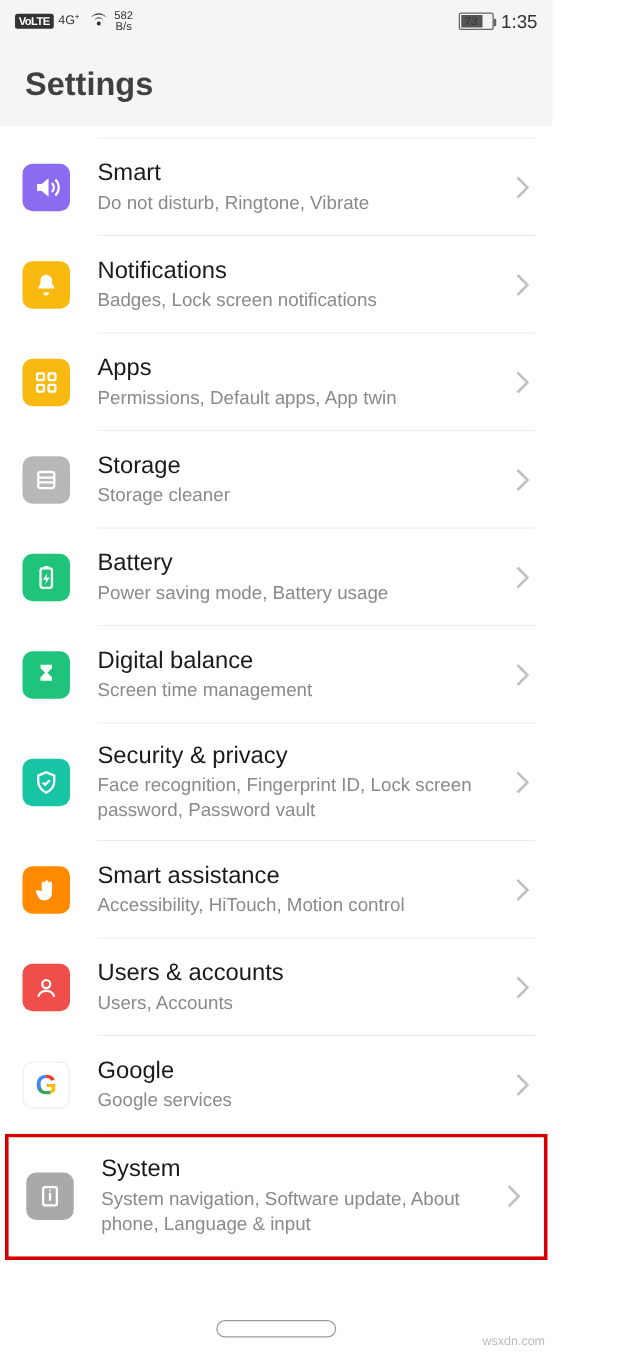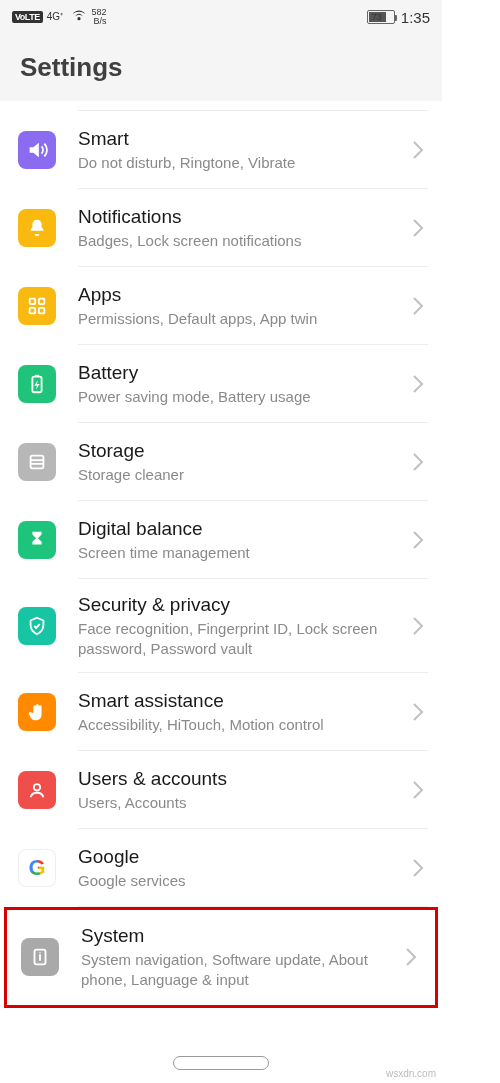--- a/index.html
+++ b/index.html
@@ -5,21 +5,21 @@
   * { box-sizing: border-box; margin: 0; padding: 0; }
   html, body { width: 500px; height: 1083px; font-family: -apple-system, "Helvetica Neue", Arial, sans-serif; background: #fff; color: #000; }
   .screen { width: 442px; height: 1083px; position: relative; background: #fff; display: flex; flex-direction: column; }
 
   
   .statusbar { height: 34px; background: #f5f5f5; display: flex; align-items: center; justify-content: space-between; padding: 0 12px; font-size: 13px; color: #333; }
   .sb-left { display: flex; align-items: center; gap: 4px; }
   .sb-right { display: flex; align-items: center; gap: 6px; }
   .volte { font-size: 9px; font-weight: 700; background: #333; color: #fff; padding: 1px 3px; border-radius: 2px; letter-spacing: -0.5px; }
   .sig-txt { font-size: 10px; color: #333; line-height: 1; }
-  .net-col { display: flex; flex-direction: column; align-items: flex-end; line-height: 1; }
+  .net-col { display: flex; flex-direction: column; align-items: center; line-height: 1; }
   .net-col span { font-size: 9px; color: #333; }
   .batt { display: inline-flex; align-items: center; border: 1px solid #666; border-radius: 2px; padding: 0 1px; height: 14px; width: 28px; position: relative; }
   .batt::after { content: ""; position: absolute; right: -3px; top: 4px; width: 2px; height: 6px; background: #666; border-radius: 0 1px 1px 0; }
   .batt .fill { background: #555; height: 10px; width: 73%; }
   .batt .num { position: absolute; left: 4px; right: 16px; text-align: center; font-size: 9px; color: #333; }
 
   
   .header { background: #f5f5f5; padding: 18px 20px 18px 20px; }
   .header h1 { font-size: 26px; font-weight: 700; color: #404040; }
 
@@ -165,50 +165,50 @@
       </div>
       <div class="chev">
           <svg viewBox="0 0 12 20">
             <path d="M2 2l8 8-8 8" fill="none" stroke="#c0c0c0" stroke-width="2"></path>
           </svg>
         </div>
       <div class="divider"></div>
     </div>
 
     <div class="row">
+      <div class="icn bg-grey">
+        <svg viewBox="0 0 24 24" fill="none" stroke="#fff" stroke-width="2">
+            <rect x="5" y="5" width="14" height="14" rx="2"></rect>
+            <line x1="5" y1="10" x2="19" y2="10"></line>
+            <line x1="5" y1="14" x2="19" y2="14"></line>
+          </svg>
+      </div>
+      <div class="txt">
+        <div class="title">Storage</div>
+        <div class="sub">Storage cleaner</div>
+      </div>
+      <div class="chev">
+          <svg viewBox="0 0 12 20">
+            <path d="M2 2l8 8-8 8" fill="none" stroke="#c0c0c0" stroke-width="2"></path>
+          </svg>
+        </div>
+      <div class="divider"></div>
+    </div>
+
+    <div class="row">
       <div class="icn bg-green">
         <svg viewBox="0 0 24 24" fill="none" stroke="#fff" stroke-width="2">
             <rect x="7" y="4" width="10" height="17" rx="2"></rect>
             <rect x="10" y="2" width="4" height="2" fill="#fff" stroke="none"></rect>
             <path d="M13 8l-4 6h3l-1 4 4-6h-3l1-4z" fill="#fff" stroke="none"></path>
           </svg>
       </div>
       <div class="txt">
         <div class="title">Battery</div>
         <div class="sub">Power saving mode, Battery usage</div>
-      </div>
-      <div class="chev">
-          <svg viewBox="0 0 12 20">
-            <path d="M2 2l8 8-8 8" fill="none" stroke="#c0c0c0" stroke-width="2"></path>
-          </svg>
-        </div>
-      <div class="divider"></div>
-    </div>
-
-    <div class="row">
-      <div class="icn bg-grey">
-        <svg viewBox="0 0 24 24" fill="none" stroke="#fff" stroke-width="2">
-            <rect x="5" y="5" width="14" height="14" rx="2"></rect>
-            <line x1="5" y1="10" x2="19" y2="10"></line>
-            <line x1="5" y1="14" x2="19" y2="14"></line>
-          </svg>
-      </div>
-      <div class="txt">
-        <div class="title">Storage</div>
-        <div class="sub">Storage cleaner</div>
       </div>
       <div class="chev">
           <svg viewBox="0 0 12 20">
             <path d="M2 2l8 8-8 8" fill="none" stroke="#c0c0c0" stroke-width="2"></path>
           </svg>
         </div>
       <div class="divider"></div>
     </div>
 
     <div class="row">

